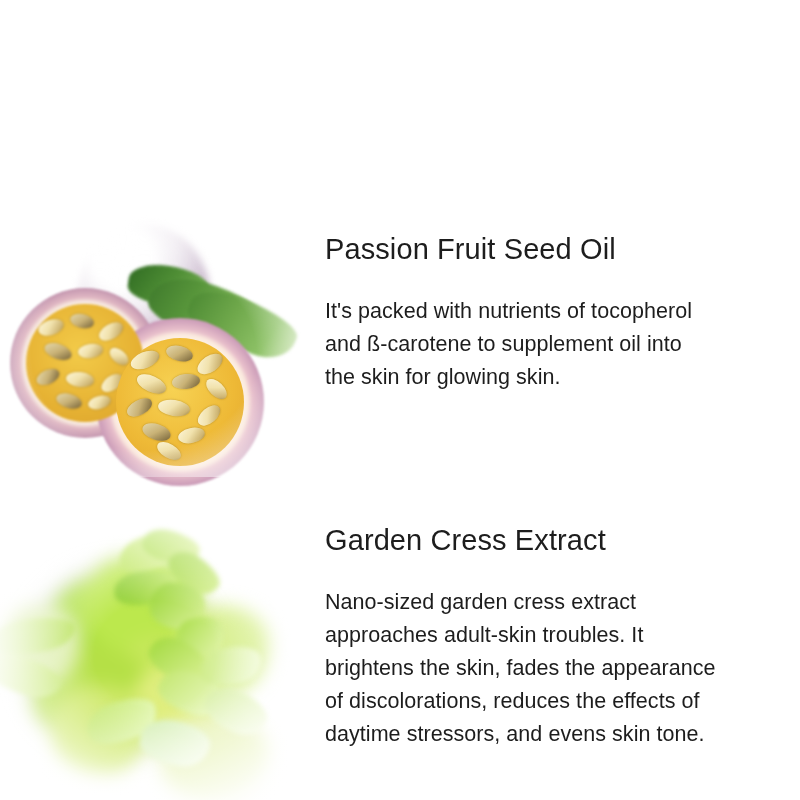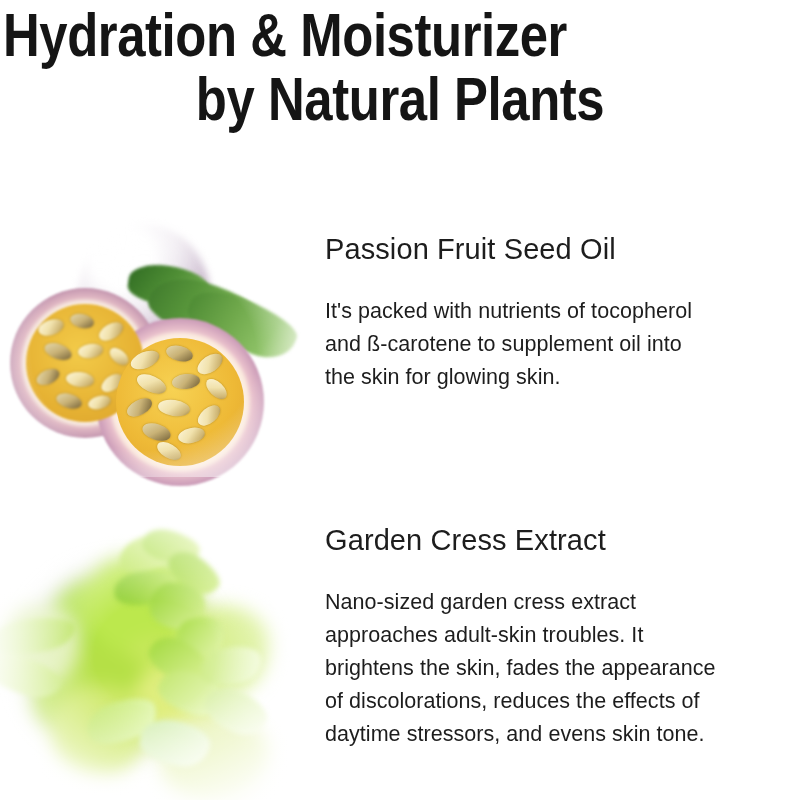--- a/index.html
+++ b/index.html
@@ -246,24 +246,20 @@
     background: radial-gradient(ellipse at 50% 50%, rgba(118,126,120,0.55) 0%, rgba(160,168,160,0.35) 60%, rgba(255,255,255,0) 100%);
     filter: blur(12px);
     z-index: 4;
   }
 </style>
 </head>
 <body>
 
 <div id="page">
 
-  <div class="title-block">
-    <div class="title-line title-line-1">Hydration &amp; Moisturizer</div>
-    <div class="title-line title-line-2">by Natural Plants</div>
-  </div>
 
   <div class="fruit-figure">
     <div class="fruit-whole"></div>
 
     <div class="leaf leaf-c"></div>
     <div class="leaf leaf-a"></div>
     <div class="leaf leaf-b"></div>
 
     <div class="fruit-half half-back"></div>
     <div class="pulp pulp-back">

